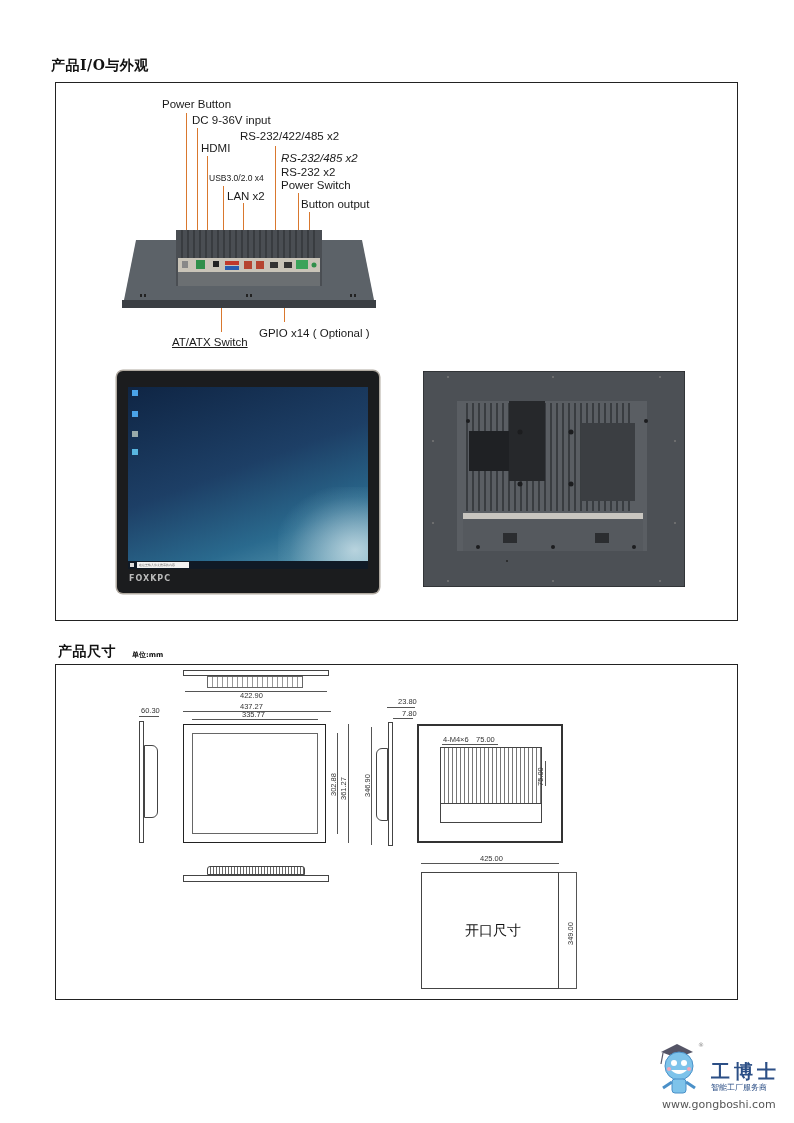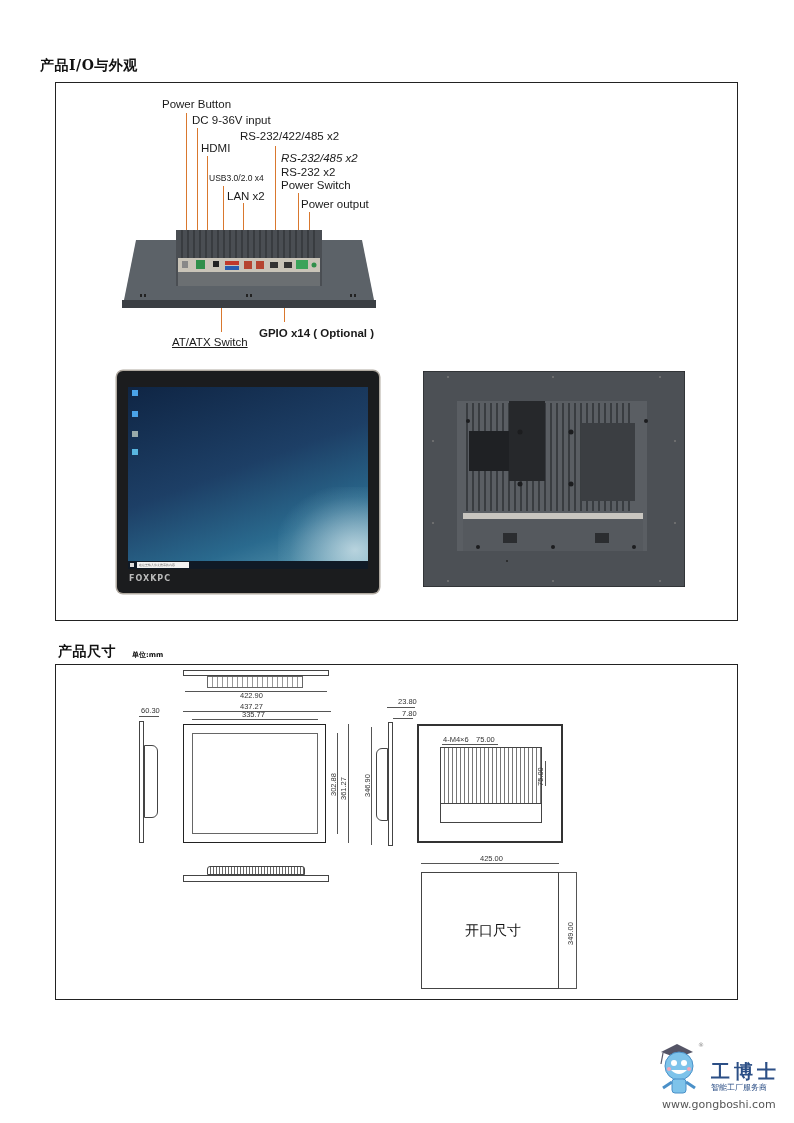--- a/index.html
+++ b/index.html
@@ -18,34 +18,34 @@
          font-size:7.5px; color:#333; white-space:nowrap; line-height:1; }
   .dim.v { transform:rotate(-90deg); transform-origin:left top; }
   .line { position:absolute; background:#555; }
   .box { position:absolute; border:1px solid #444; box-sizing:border-box; }
   .cutout-label { position:absolute; font-size:14px; color:#111; }
   .logo-text { position:absolute; color:#2c5d9e; }
 </style>
 </head>
 <body>
 
-<div class="section-title" style="left:40px; top:57px;">产品I/O与外观</div>
+<div class="section-title" style="left:51px; top:57px;">产品I/O与外观</div>
 
 <div class="frame" style="left:55px; top:82px; width:683px; height:539px;"></div>
 
 <div class="callout" style="left:162px; top:99px;">Power Button</div>
 <div class="callout" style="left:192px; top:115px;">DC 9-36V input</div>
 <div class="callout" style="left:201px; top:143px;">HDMI</div>
 <div class="callout small" style="left:209px; top:174px;">USB3.0/2.0 x4</div>
 <div class="callout" style="left:227px; top:191px;">LAN x2</div>
 <div class="callout" style="left:240px; top:131px;">RS-232/422/485 x2</div>
 <div class="callout" style="left:281px; top:153px;font-style:italic;">RS-232/485 x2</div>
 <div class="callout" style="left:281px; top:167px;">RS-232 x2</div>
 <div class="callout" style="left:281px; top:180px;">Power Switch</div>
-<div class="callout" style="left:301px; top:199px;">Power output</div>
+<div class="callout" style="left:301px; top:199px;">Button output</div>
 
 <div class="lead" style="left:186px; top:113px; height:150px;"></div>
 <div class="lead" style="left:197px; top:128px; height:135px;"></div>
 <div class="lead" style="left:207px; top:156px; height:107px;"></div>
 <div class="lead" style="left:223px; top:186px; height:77px;"></div>
 <div class="lead" style="left:243px; top:203px; height:60px;"></div>
 <div class="lead" style="left:275px; top:146px; height:117px;"></div>
 <div class="lead" style="left:298px; top:193px; height:70px;"></div>
 <div class="lead" style="left:309px; top:212px; height:51px;"></div>
 <div class="lead" style="left:221px; top:262px; height:70px;"></div>
@@ -97,21 +97,21 @@
     <rect x="22" y="66" width="2" height="3"></rect>
       <rect x="26" y="66" width="2" height="3"></rect>
     <rect x="128" y="66" width="2" height="3"></rect>
       <rect x="132" y="66" width="2" height="3"></rect>
     <rect x="232" y="66" width="2" height="3"></rect>
       <rect x="236" y="66" width="2" height="3"></rect>
   </g>
 </svg>
 
 <div class="callout" style="left:172px; top:337px;text-decoration:underline;">AT/ATX Switch</div>
-<div class="callout" style="left:259px; top:328px;font-weight:bold;">GPIO x14 ( Optional )</div>
+<div class="callout" style="left:259px; top:328px;">GPIO x14 ( Optional )</div>
 
 <div class="abs" style="left:117px; top:371px; width:262px; height:222px; background:#1b1c1e; border-radius:6px; box-shadow:0 0 0 1.5px #b0a9a0;">
   <div class="abs" style="left:11px; top:16px; width:240px; height:182px; background:linear-gradient(160deg,#0f2544 0%,#1d3f66 45%,#2a6a8e 75%,#5f9fb6 100%); overflow:hidden;">
     <div class="abs" style="left:150px; top:100px; width:110px; height:90px; background:radial-gradient(ellipse at 70% 70%, rgba(220,235,240,0.75), rgba(120,170,190,0.2) 60%, transparent 75%);"></div>
     <div class="abs" style="left:4px; top:3px; width:6px; height:6px; background:#4aa3e8;"></div>
     <div class="abs" style="left:4px; top:24px; width:6px; height:6px; background:#4aa3e8;"></div>
     <div class="abs" style="left:4px; top:44px; width:6px; height:6px; background:#9aa;"></div>
     <div class="abs" style="left:4px; top:62px; width:6px; height:6px; background:#58b6e0;"></div>
     <div class="abs" style="left:0; bottom:0; width:240px; height:8px; background:#101a26;">
       <div class="abs" style="left:2px; top:2px; width:4px; height:4px; background:#ddd;"></div>

